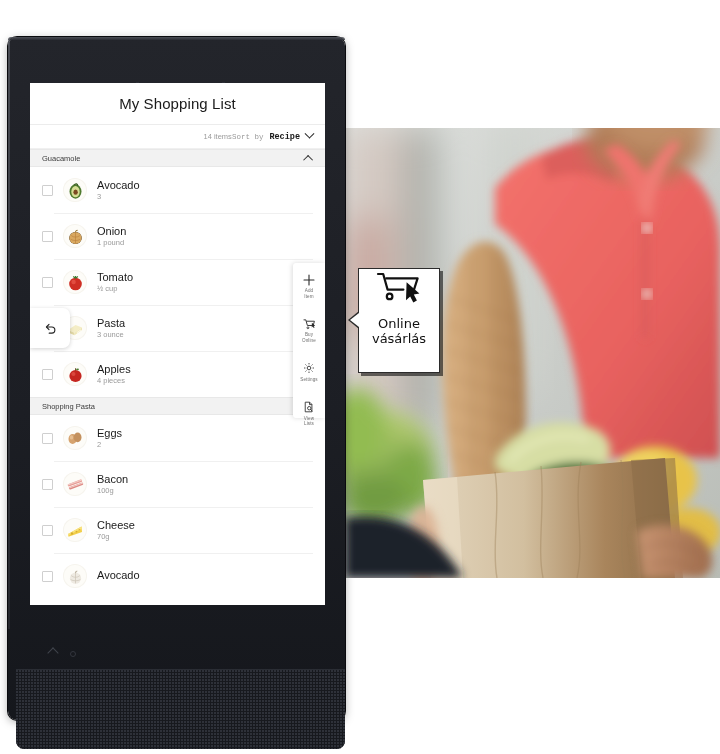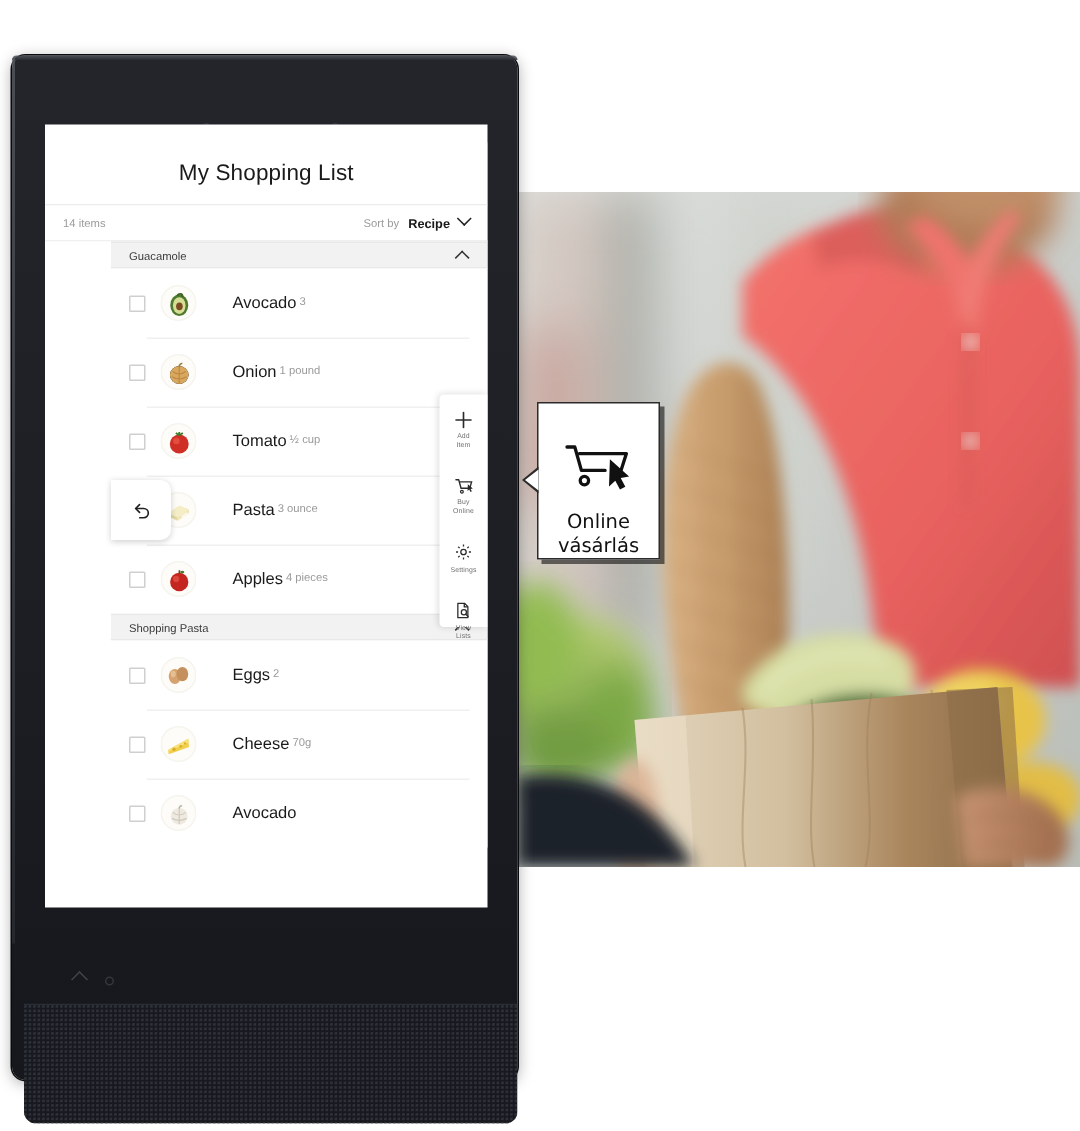--- a/index.html
+++ b/index.html
@@ -70,37 +70,37 @@
 
   
   .screen {
     position: absolute; left: 30px; top: 83px; width: 295px; height: 522px;
     background: #ffffff; overflow: hidden;
   }
 
   .app-title {
     height: 42px; display: flex; align-items: center; justify-content: center;
     font-size: 15px; color: #1a1a1a; letter-spacing: .1px;
-    border-bottom: 1px solid #ececec; background: #fff; margin-top: 12px;
+    border-bottom: 1px solid #ececec; background: #fff;
   }
 
   .meta-bar {
-    height: 24px; display: flex; align-items: center; justify-content: space-between;
+    height: 24px; display: flex; align-items: center; justify-content: flex-end;
     padding: 0 12px; background: #fff; border-bottom: 1px solid #f0f0f0;
   }
   .meta-count { font-size: 7.5px; color: #9b9b9b; }
-  .meta-sort { display: flex; align-items: center; gap: 6px; }
+  .meta-sort { display: flex; align-items: center; gap: 6px; font-family: Liberation Mono, monospace; }
   .sort-by { font-size: 7.5px; color: #9b9b9b; }
   .sort-val { font-size: 8.5px; color: #1a1a1a; font-weight: bold; }
   .chev-d {
     width: 7px; height: 7px; border-right: 1.2px solid #222;
     border-bottom: 1.2px solid #222; transform: rotate(45deg) translate(-2px,-2px);
   }
 
-  .list { position: relative; background: #fff; padding-left: 44px; }
+  .list { position: relative; background: #fff; }
 
   .group-head {
     height: 18px; display: flex; align-items: center; justify-content: space-between;
     padding: 0 12px; background: #f2f2f2;
     border-top: 1px solid #e8e8e8; border-bottom: 1px solid #e8e8e8;
   }
   .group-name { font-size: 7.5px; color: #3a3a3a; }
   .chev-u {
     width: 7px; height: 7px; border-left: 1.2px solid #333;
     border-top: 1.2px solid #333; transform: rotate(45deg) translateY(2px);
@@ -118,21 +118,21 @@
     width: 11px; height: 11px; border: 1px solid #cfcfcf; border-radius: 1px;
     background: #fff; flex: 0 0 auto;
   }
   .thumb {
     width: 24px; height: 24px; border-radius: 50%;
     background: #fdfcf8; margin-left: 10px; flex: 0 0 auto;
     display: flex; align-items: center; justify-content: center;
     box-shadow: 0 0 0 1px #f6f4ee inset;
   }
   .thumb svg { display: block; }
-  .row-txt { margin-left: 24px; display: flex; flex-direction: row; gap: 2px; }
+  .row-txt { margin-left: 10px; display: flex; flex-direction: column; gap: 2px; }
   .row-name { font-size: 11px; color: #1a1a1a; line-height: 1; }
   .row-qty { font-size: 7.5px; color: #9a9a9a; line-height: 1; }
 
   .undo-btn {
     position: absolute; left: 0; top: 3px; width: 40px; height: 40px;
     background: #fff; border-radius: 0 7px 7px 0;
     box-shadow: 0 1px 4px rgba(0,0,0,0.18);
     display: flex; align-items: center; justify-content: center; z-index: 4;
   }
 
@@ -153,21 +153,21 @@
     letter-spacing: .1px;
   }
   .rail-sep { width: 20px; height: 1px; background: #ededed; }
 
   
   .callout {
     position: absolute; left: 358px; top: 268px; width: 82px; height: 105px;
     background: #fff; border: 1px solid #2b2b2b;
     box-shadow: 3px 3px 0 rgba(0,0,0,0.55);
     display: flex; flex-direction: column; align-items: center;
-    justify-content: flex-end; gap: 7px; z-index: 9;
+    justify-content: flex-start; gap: 7px; z-index: 9;
   }
   .callout-tail {
     position: absolute; left: -11px; top: 42px; width: 0; height: 0;
     border-top: 9px solid transparent; border-bottom: 9px solid transparent;
     border-right: 11px solid #2b2b2b;
   }
   .callout-tail::after {
     content: ""; position: absolute; left: 2px; top: -7px; width: 0; height: 0;
     border-top: 7px solid transparent; border-bottom: 7px solid transparent;
     border-right: 9px solid #fff;
@@ -452,20 +452,36 @@
               <ellipse cx="12.6" cy="9.4" rx="3.9" ry="4.8" fill="#c4915e"></ellipse>
               <ellipse cx="6.5" cy="9.4" rx="1.7" ry="2.2" fill="#e8c49a" opacity=".8"></ellipse>
             </svg>
         </span>
         <span class="row-txt">
           <span class="row-name">Eggs</span>
           <span class="row-qty">2</span>
         </span>
       </div>
 
+      <div class="row">
+        <span class="cbox"></span>
+        <span class="thumb">
+          <svg width="21" height="21" viewBox="0 0 21 21">
+              <g transform="rotate(-20 10.5 10.5)">
+                <rect x="3" y="7.6" width="15" height="2.6" rx="1.2" fill="#e79b94"></rect>
+                <rect x="3" y="10.8" width="15" height="2.6" rx="1.2" fill="#dd8a84"></rect>
+                <path d="M3 8.4h15M3 11.6h15" stroke="#f6d7d2" stroke-width="1" opacity=".85"></path>
+              </g>
+            </svg>
+        </span>
+        <span class="row-txt">
+          <span class="row-name">Bacon</span>
+          <span class="row-qty">100g</span>
+        </span>
+      </div>
 
       <div class="row">
         <span class="cbox"></span>
         <span class="thumb">
           <svg width="20" height="20" viewBox="0 0 20 20">
               <path d="M3 14 L16.5 6.5 L17 12 L3.5 16.8 Z" fill="#f2cf4a"></path>
               <path d="M3 14 L16.5 6.5 L17 8.6 L3.2 15.2 Z" fill="#f8e27e"></path>
               <circle cx="7" cy="13.5" r="1.2" fill="#d9ae2d"></circle>
               <circle cx="11.5" cy="11.6" r=".9" fill="#d9ae2d"></circle>
               <circle cx="14.3" cy="9.6" r=".7" fill="#d9ae2d"></circle>

